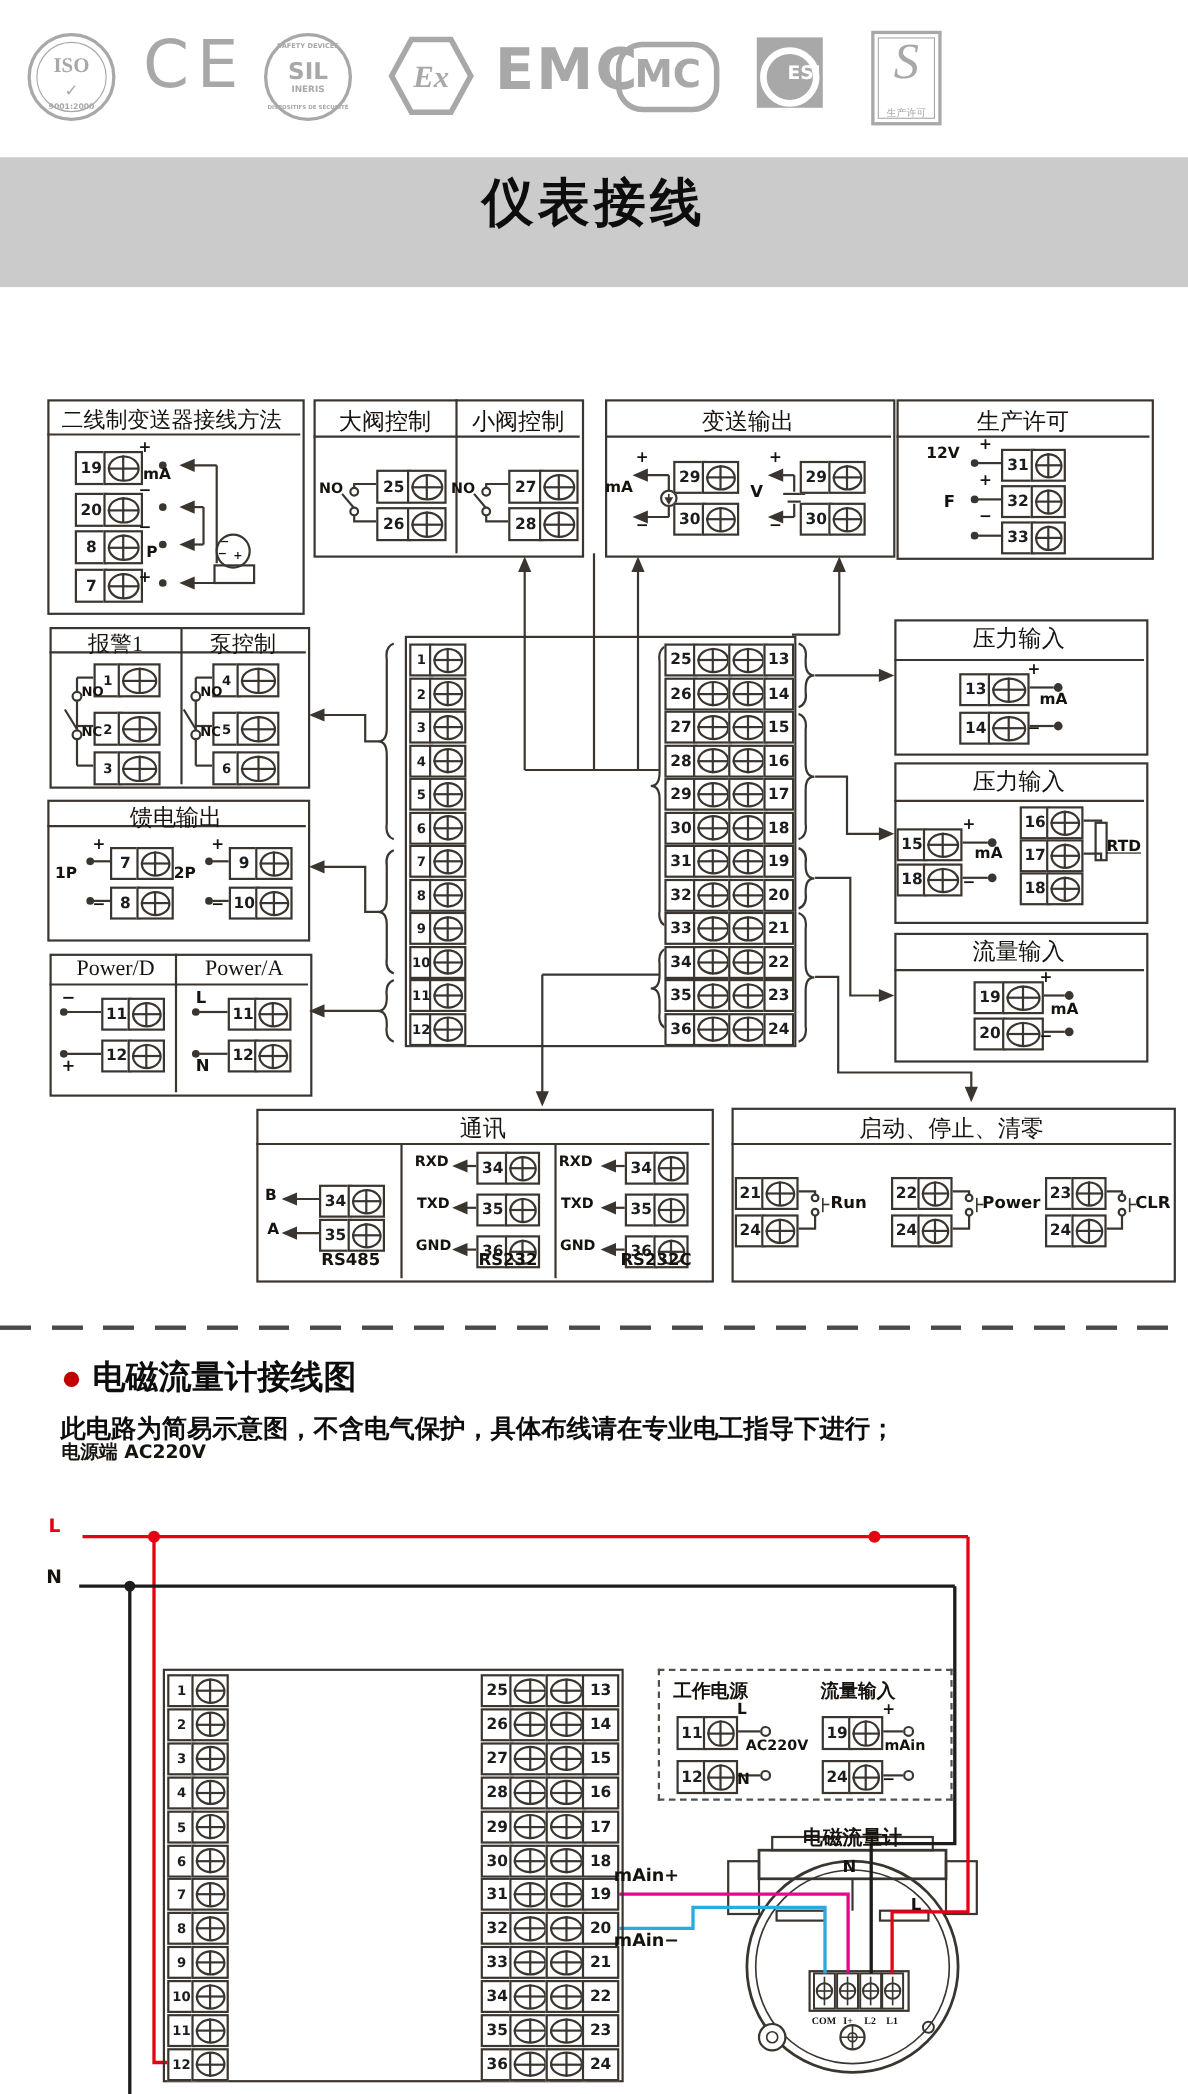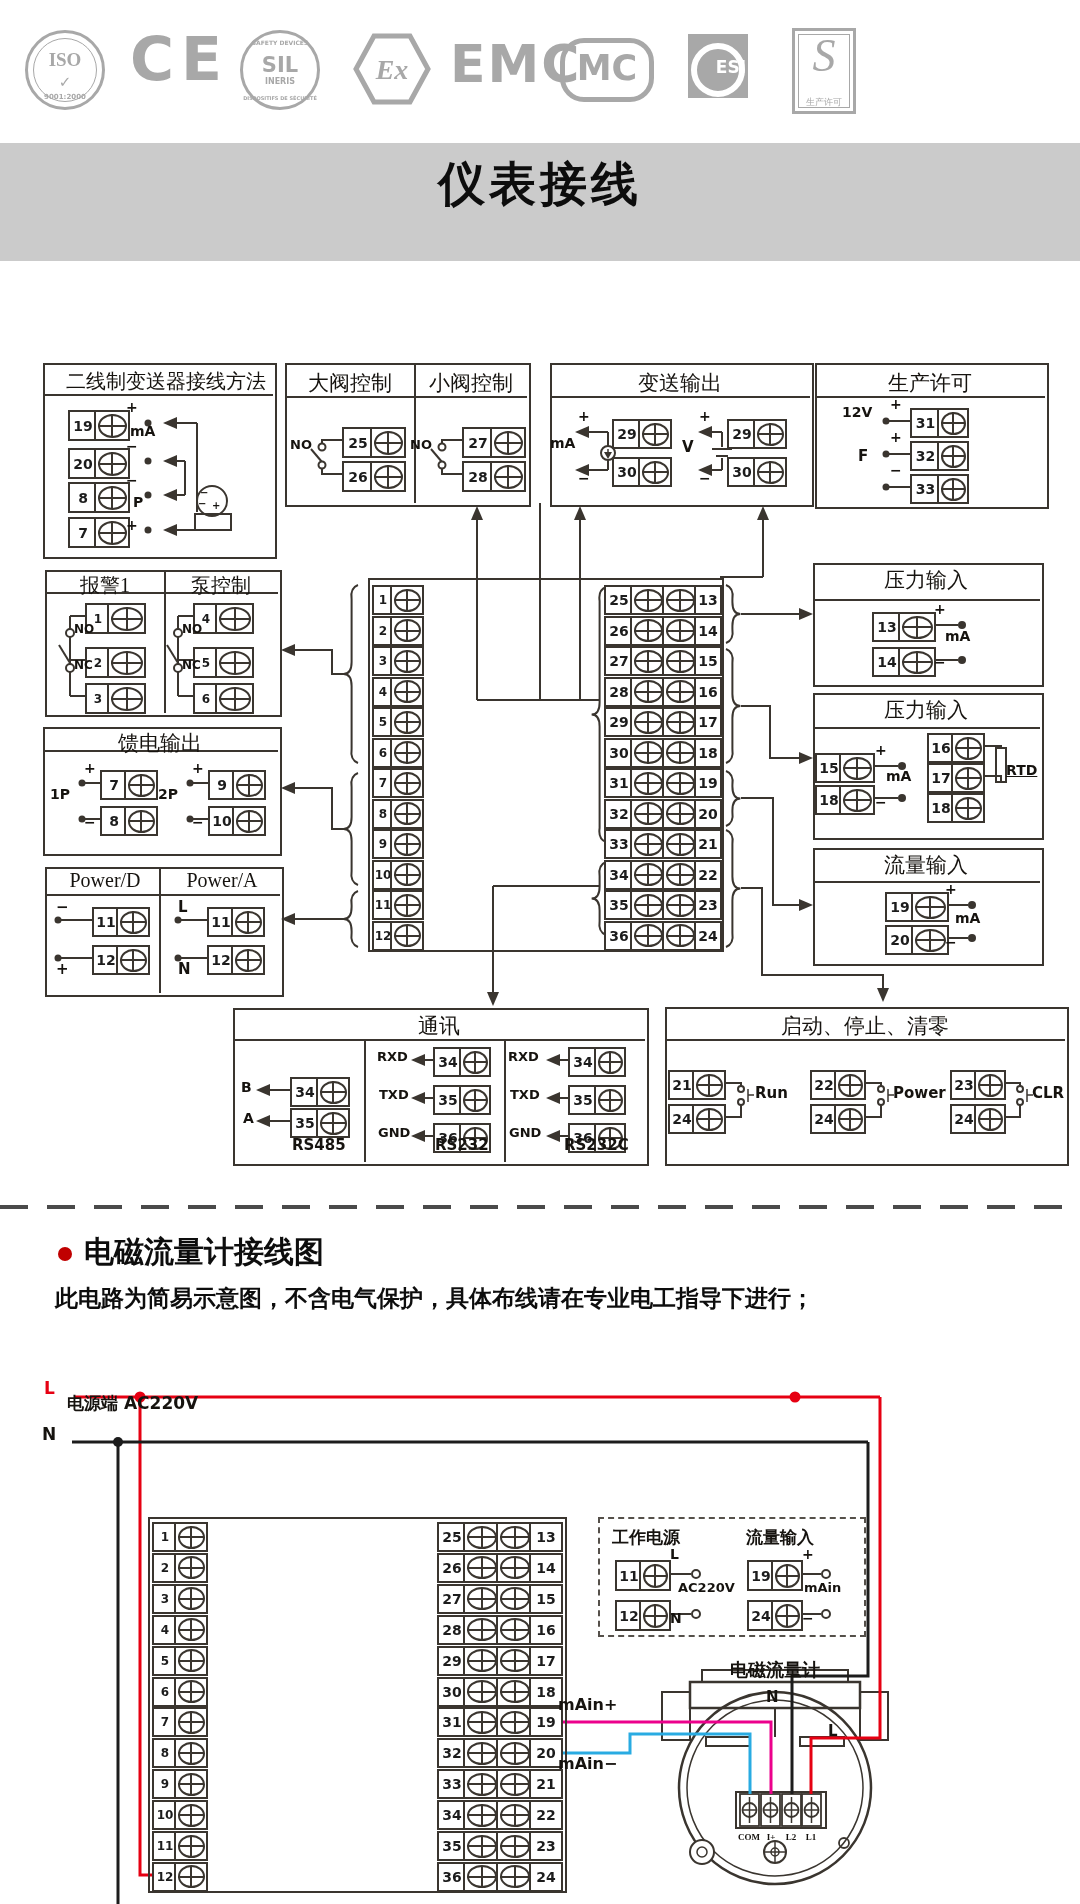--- a/index.html
+++ b/index.html
@@ -3,21 +3,21 @@
 <meta charset="utf-8">
 <style>
   html,body{margin:0;padding:0;background:#fff}
   #page{position:relative;width:1080px;height:1904px;background:#fff;overflow:hidden;
         font-family:"DejaVu Sans","Liberation Sans",sans-serif;color:#111}
   
   .logo{position:absolute;color:#a8a8a8}
   .circlogo{border:3px solid #a8a8a8;border-radius:50%}
   .iso-in{position:absolute;inset:5px;border:1px solid #a8a8a8;border-radius:50%}
   .ctxt{position:absolute;width:100%;text-align:center;font-weight:bold}
-  .ce{font-size:60px;font-weight:bold;letter-spacing:7px}
+  .ce{font-size:60px;font-weight:normal;letter-spacing:7px}
   .emc{font-size:52px;font-weight:bold;letter-spacing:2px}
   .mc{width:84px;height:54px;border:5px solid #a8a8a8;border-radius:24px;text-align:center;
       line-height:50px;font-size:35px;font-weight:bold}
   .esi{width:60px;height:64px;background:#a8a8a8}
   .esi-ring{position:absolute;left:3px;top:9px;width:42px;height:42px;border:6px solid #fff;border-radius:50%}
   .esi-t{position:absolute;right:2px;top:23px;color:#fff;font-weight:bold;font-size:17px}
   .slogo{width:58px;height:80px;border:3px solid #a8a8a8}
   .slogo-in{position:absolute;inset:3px;border:1px solid #a8a8a8}
   .slogo-s{position:absolute;top:-2px;width:100%;text-align:center;font-family:"Liberation Serif",serif;
            font-size:46px;font-style:italic;color:#a8a8a8}
@@ -340,21 +340,21 @@
       <div class="frame" style="left: 43px; top: 727px; width: 235px; height: 125px;"></div>
       <div class="frame" style="left: 45px; top: 867px; width: 235px; height: 126px;"></div>
       <div class="frame" style="left: 813px; top: 563px; width: 227px; height: 120px;"></div>
       <div class="frame" style="left: 813px; top: 693px; width: 227px; height: 143px;"></div>
       <div class="frame" style="left: 813px; top: 848px; width: 227px; height: 114px;"></div>
       <div class="frame" style="left: 233px; top: 1008px; width: 412px; height: 154px;"></div>
       <div class="frame" style="left: 665px; top: 1007px; width: 400px; height: 155px;"></div>
       <div class="frame" style="left: 368px; top: 578px; width: 352px; height: 370px;"></div>
       <div class="frame" style="left: 148px; top: 1517px; width: 415px; height: 372px;"></div>
       <div class="dframe" style="left: 598px; top: 1517px; width: 264px; height: 116px;"></div>
-      <div class="stitle s19" style="left: 166px; top: 368px;">二线制变送器接线方法</div>
+      <div class="stitle s19" style="left: 156px; top: 368px;">二线制变送器接线方法</div>
       <div class="stitle s20" style="left: 350px; top: 369px;">大阀控制</div>
       <div class="stitle s20" style="left: 471px; top: 369px;">小阀控制</div>
       <div class="stitle s20" style="left: 680px; top: 369px;">变送输出</div>
       <div class="stitle s20" style="left: 930px; top: 369px;">生产许可</div>
       <div class="stitle s19" style="left: 105px; top: 572px; text-align: right;">报警1</div>
       <div class="stitle s19" style="left: 221px; top: 572px;">泵控制</div>
       <div class="stitle s20" style="left: 160px; top: 729px;">馈电输出</div>
       <div class="stitle s19" style="left: 105px; top: 869px;">Power/D</div>
       <div class="stitle s19" style="left: 222px; top: 869px;">Power/A</div>
       <div class="stitle s20" style="left: 926px; top: 566px;">压力输入</div>
@@ -939,21 +939,21 @@
       <div class="lab f15" style="left: 766px; top: 1688px;">N</div>
       <div class="lab f15" style="left: 828px; top: 1722px;">L</div>
       <div class="lab f17" style="left: 612px; top: 1526px;">工作电源</div>
       <div class="lab f17" style="left: 746px; top: 1526px;">流量输入</div>
       <div class="lab f14" style="left: 670px; top: 1546px;">L</div>
       <div class="lab f13" style="left: 678px; top: 1580px;">AC220V</div>
       <div class="lab f14" style="left: 670px; top: 1610px;">N</div>
       <div class="lab f14" style="left: 802px; top: 1546px;">+</div>
       <div class="lab f13" style="left: 804px; top: 1580px;">mAin</div>
       <div class="lab f14" style="left: 802px; top: 1610px;">−</div>
-      <div class="lab f17" style="left: 56px; top: 1392px; margin-left: 11px;">电源端 AC220V</div>
+      <div class="lab f17" style="left: 56px; top: 1308px;">电源端 AC220V</div>
       <div class="lab f17" style="left: 42px; top: 1424px;">N</div>
       <div class="lab f17 red" style="left: 44px; top: 1378px;">L</div>
       <div class="lab f18 ctr" style="left: 775px; top: 1658px;">电磁流量计</div>
       <div class="lab f9 ctr" style="left: 749px; top: 1832px; font-family: &quot;Liberation Serif&quot;, serif;">COM</div>
       <div class="lab f9 ctr" style="left: 771px; top: 1832px; font-family: &quot;Liberation Serif&quot;, serif;">I+</div>
       <div class="lab f9 ctr" style="left: 791px; top: 1832px; font-family: &quot;Liberation Serif&quot;, serif;">L2</div>
       <div class="lab f9 ctr" style="left: 811px; top: 1832px; font-family: &quot;Liberation Serif&quot;, serif;">L1</div>
     </div>
 </div>
 

